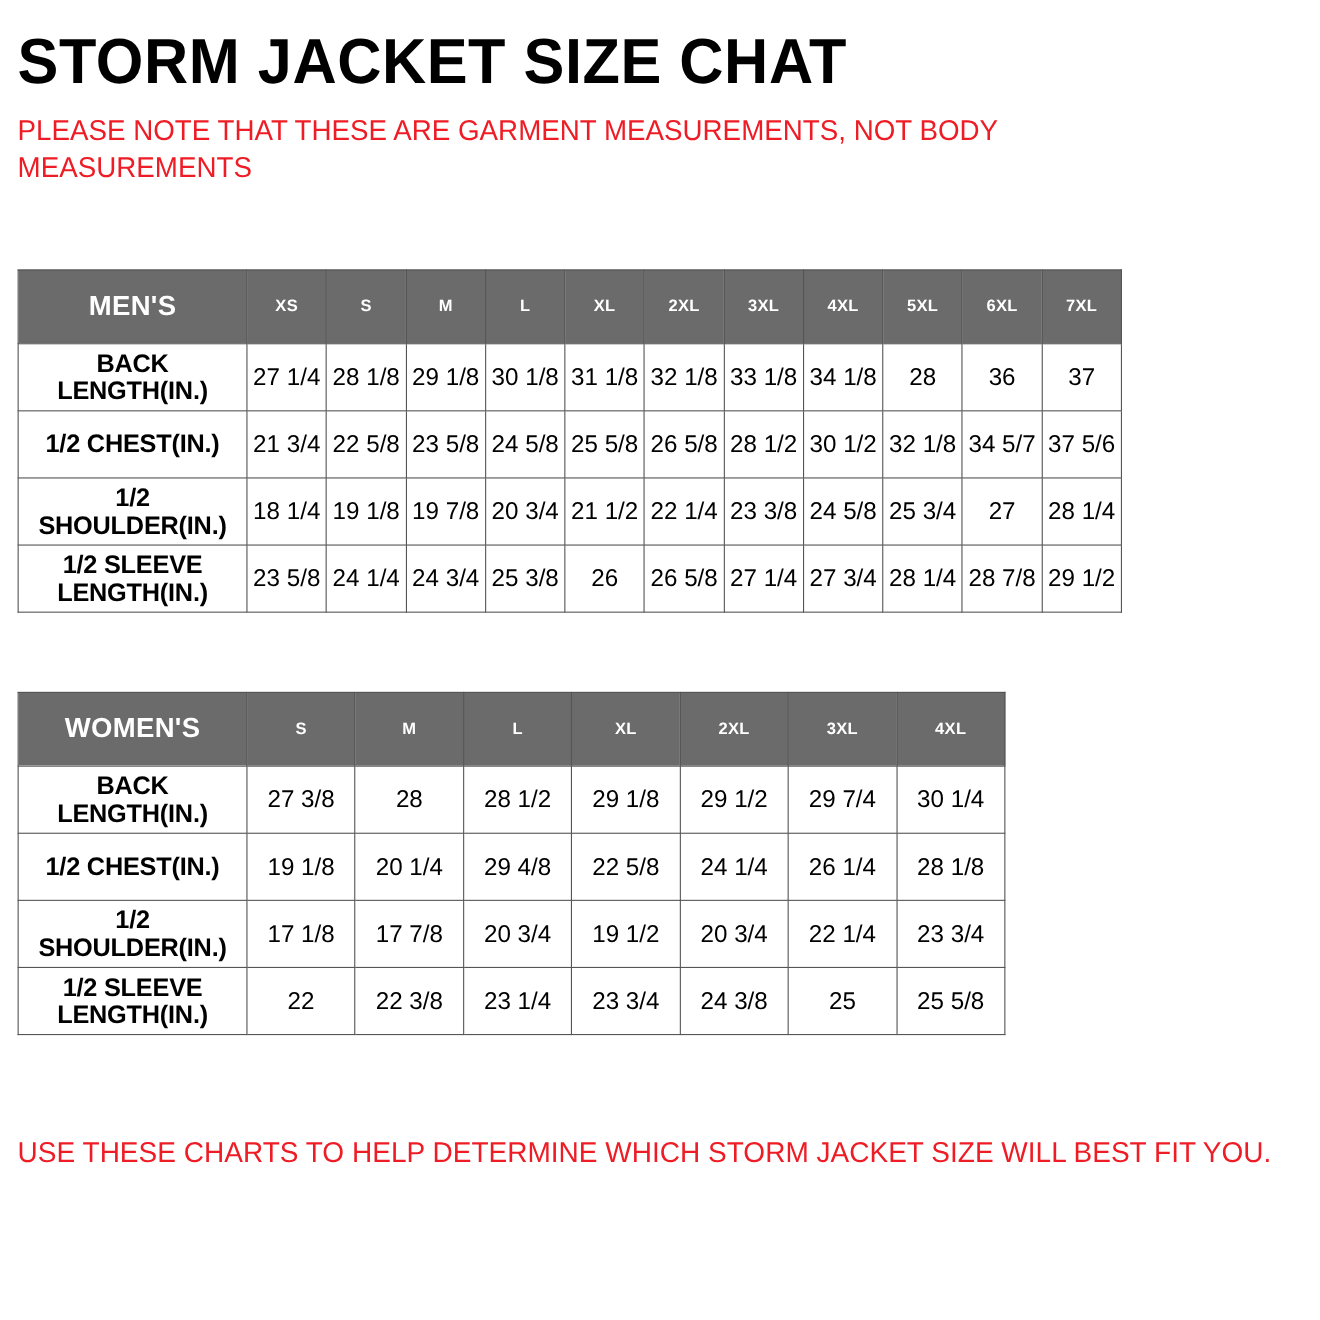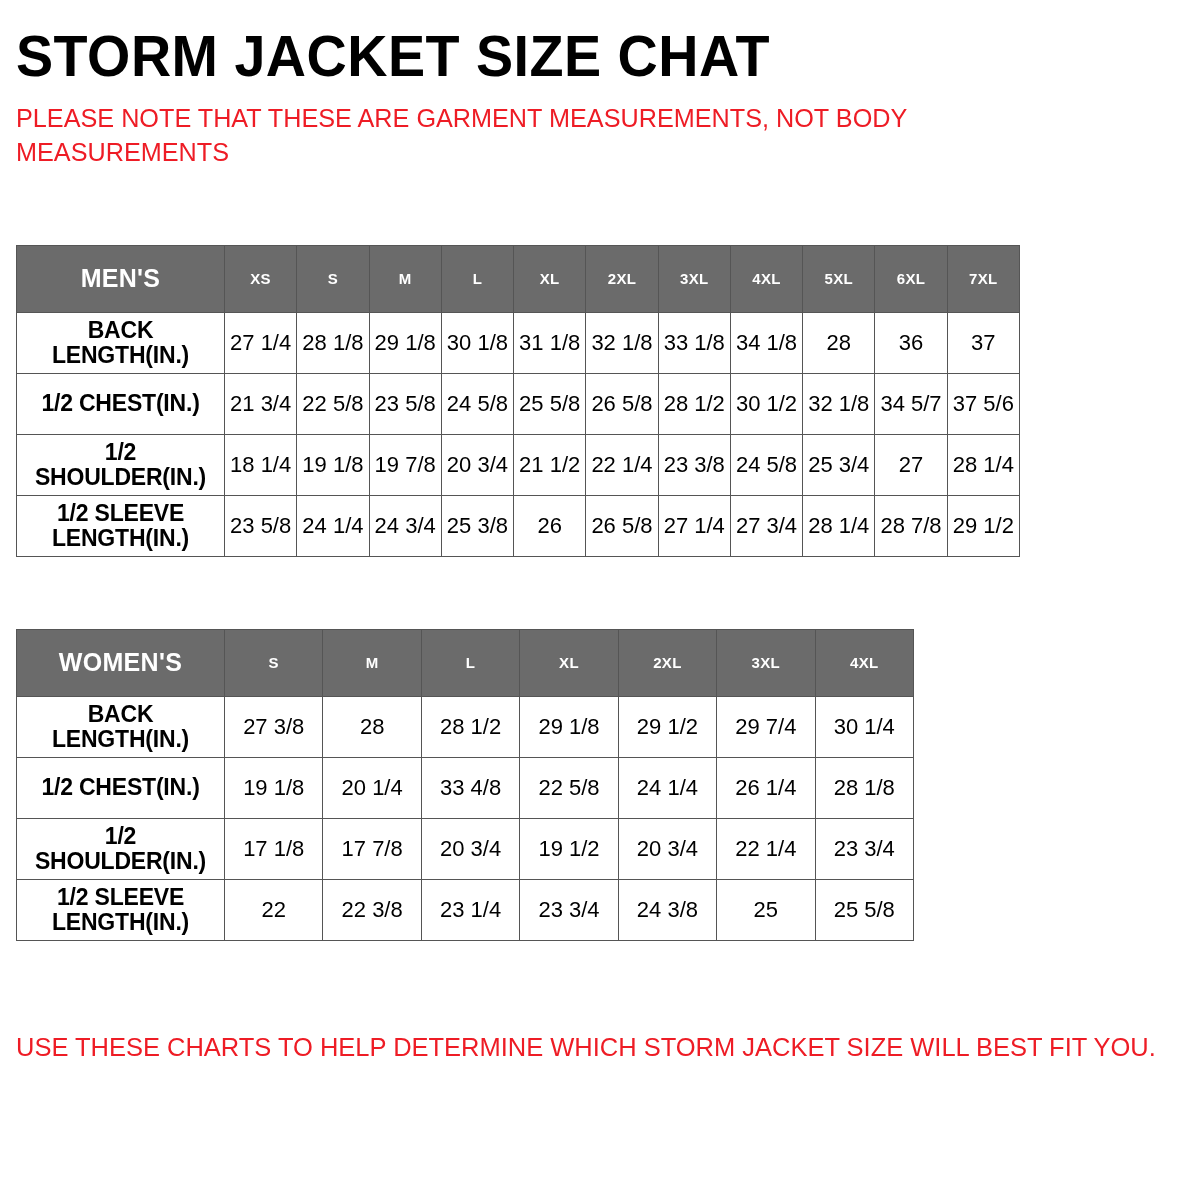--- a/index.html
+++ b/index.html
@@ -219,21 +219,21 @@
             <td>28 1/2</td>
             <td>29 1/8</td>
             <td>29 1/2</td>
             <td>29 7/4</td>
             <td>30 1/4</td>
           </tr>
           <tr>
             <th class="rowlabel" style="width: 205px;"><span>1/2 CHEST(IN.)</span></th>
             <td>19 1/8</td>
             <td>20 1/4</td>
-            <td>33 4/8</td>
+            <td>29 4/8</td>
             <td>22 5/8</td>
             <td>24 1/4</td>
             <td>26 1/4</td>
             <td>28 1/8</td>
           </tr>
           <tr>
             <th class="rowlabel" style="width: 205px;"><span>1/2 SHOULDER(IN.)</span></th>
             <td>17 1/8</td>
             <td>17 7/8</td>
             <td>20 3/4</td>

